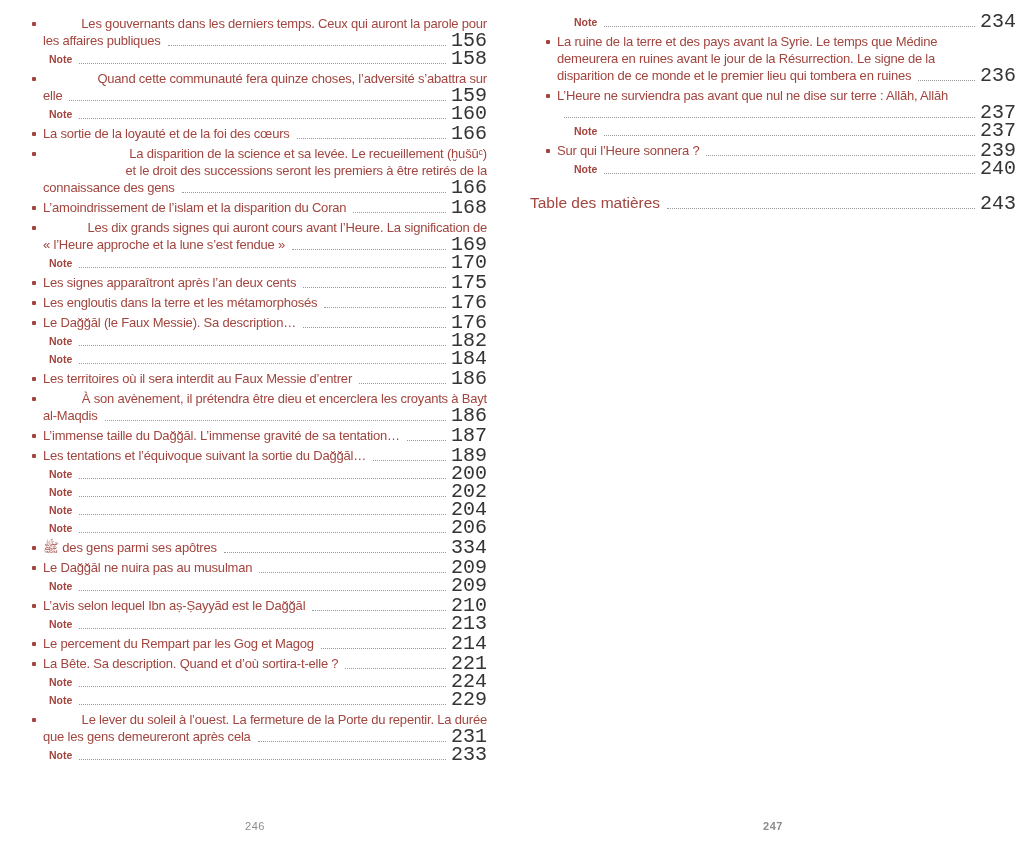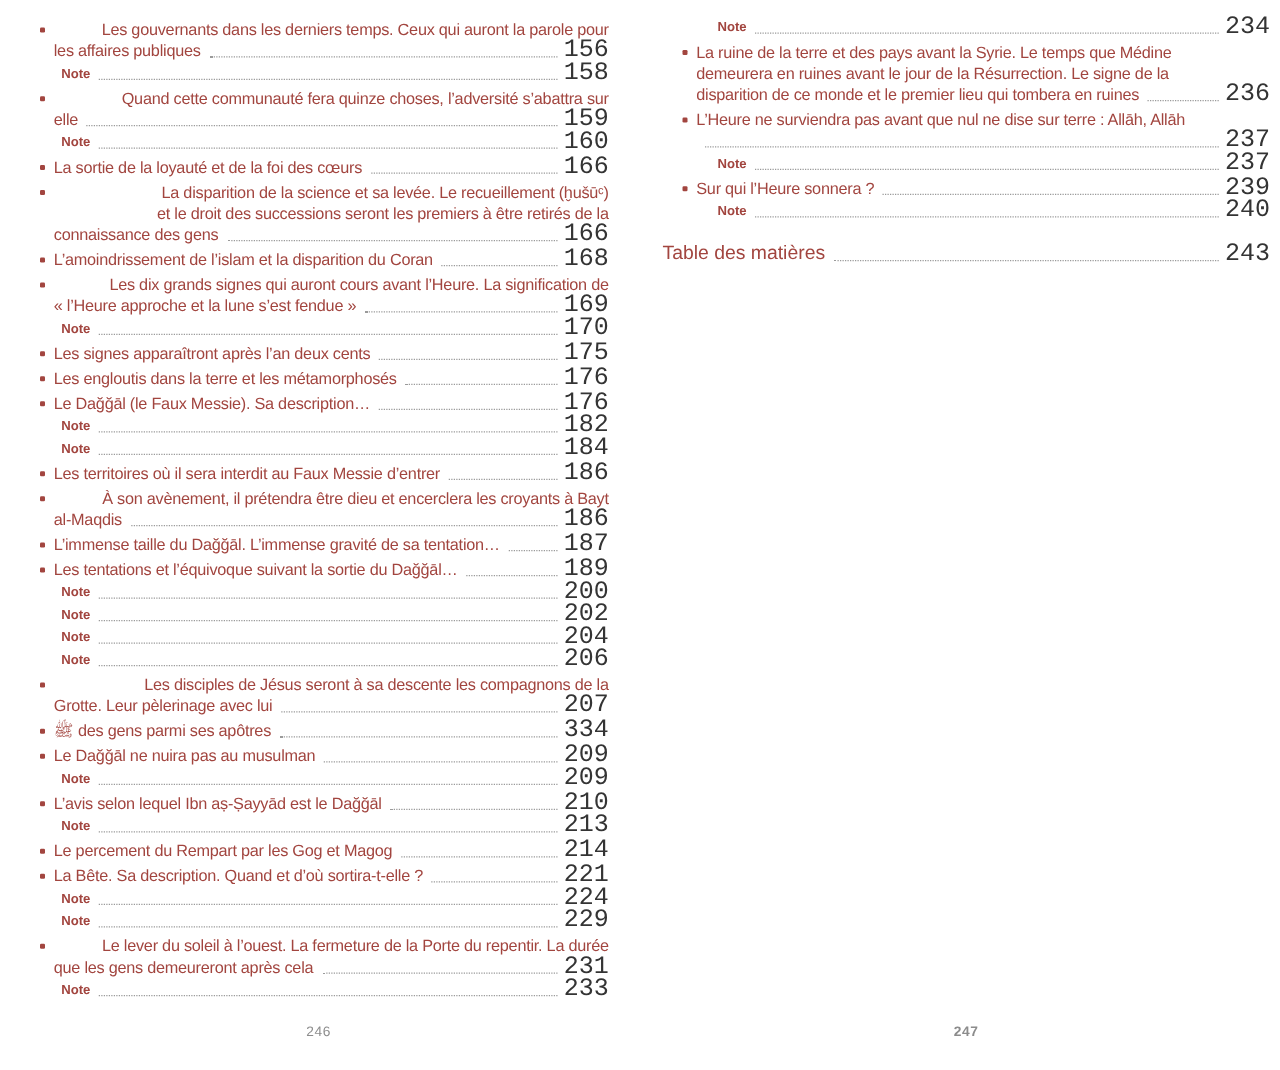--- a/index.html
+++ b/index.html
@@ -194,29 +194,20 @@
       <span class="lead"></span>
       <span class="pnum">204</span>
     </div>
     <div class="toc-note">
       <span class="note-label">Note</span>
       <span class="lead"></span>
       <span class="pnum">206</span>
     </div>
     <div class="toc-entry">
       <span class="bullet"></span>
-      <div class="line">Les disciples de Jésus seront à sa descente les compagnons de la</div>
-      <div class="lastline">
-        <span>Grotte. Leur pèlerinage avec lui</span>
-        <span class="lead"></span>
-        <span class="pnum">207</span>
-      </div>
-    </div>
-    <div class="toc-entry">
-      <span class="bullet"></span>
       <div class="lastline">
         <span>ﷺ des gens parmi ses apôtres</span>
         <span class="lead"></span>
         <span class="pnum">334</span>
       </div>
     </div>
     <div class="toc-entry">
       <span class="bullet"></span>
       <div class="lastline">
         <span>Le Dağğāl ne nuira pas au musulman</span>

